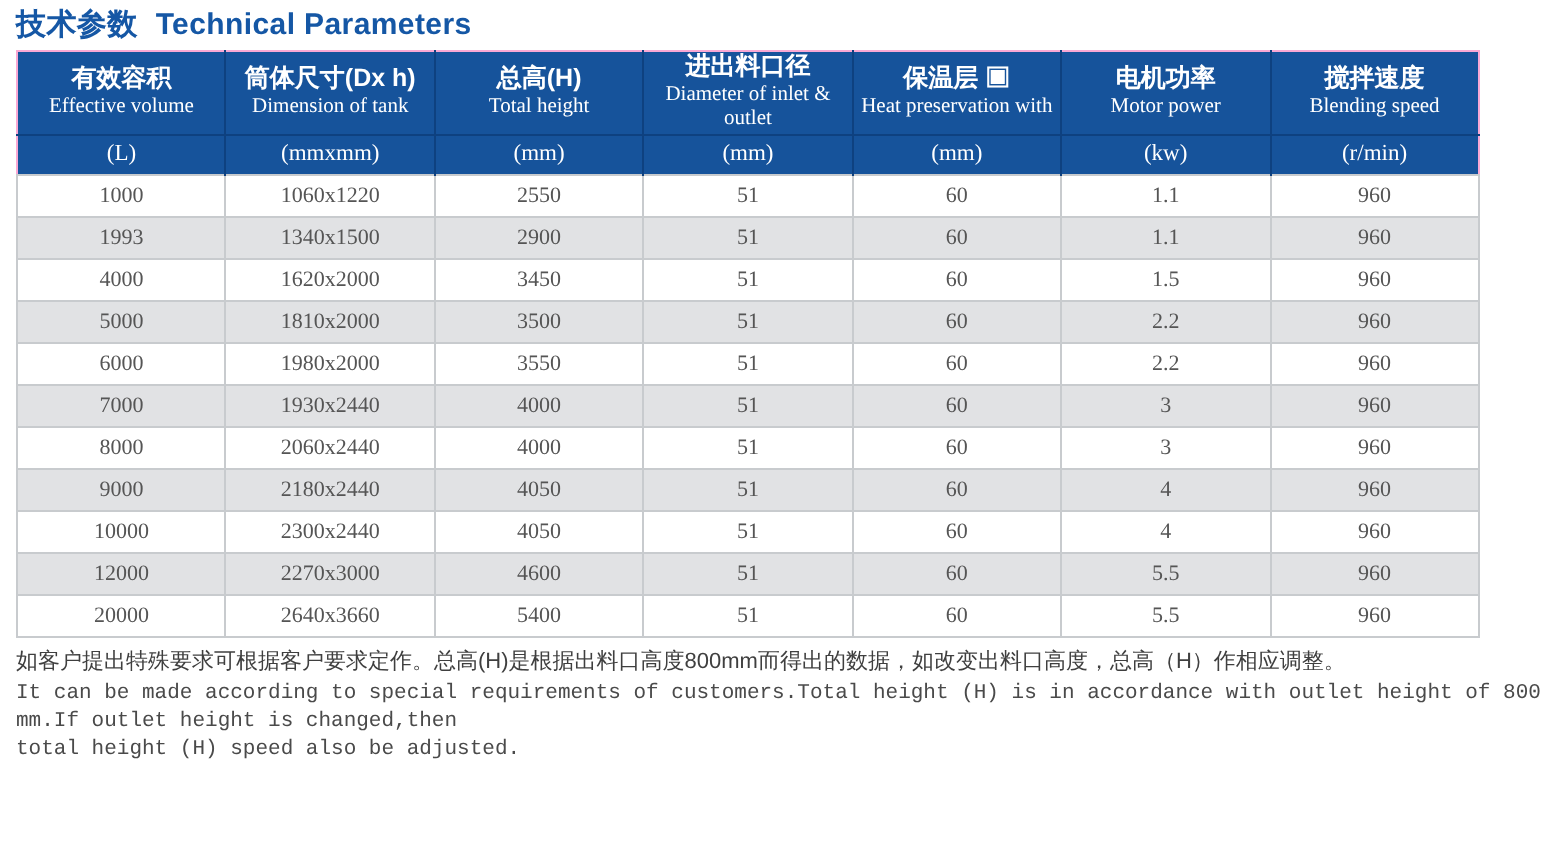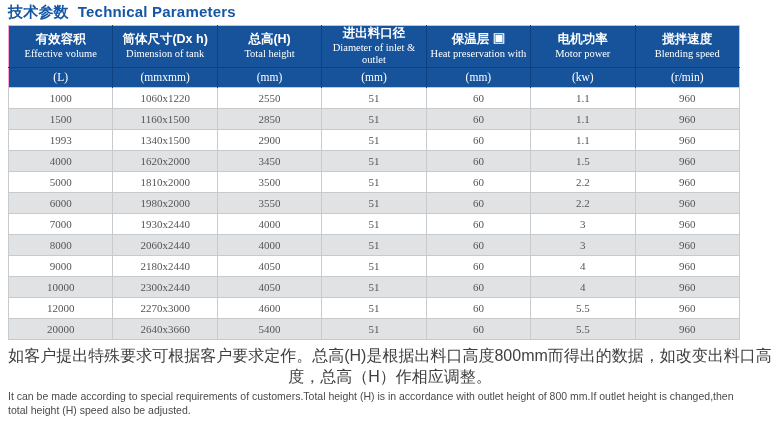--- a/index.html
+++ b/index.html
@@ -60,28 +60,27 @@
     color:#555555;
     border:1px solid #c8cbce;
     padding:0;
   }
   tbody tr:nth-child(even){background:#e1e2e4;}
   tbody tr:nth-child(odd){background:#ffffff;}
   .notes{
     margin:5px 8px 0 8px;
   }
   .note-zh{
-    font-size:16px;
+    font-size:11px;
     color:#3f3f3f;
     line-height:1.35;
     margin-bottom:1px;
-    text-align:center;
   }
   .note-en{
-    font-family:Liberation Sans, sans-serif;
+    font-family:Liberation Mono, monospace;
     font-size:10.5px;
     color:#4a4a4a;
     line-height:1.35;
   }
 </style>
 </head>
 <body>
 
 <div class="page">
 
@@ -135,29 +134,20 @@
         <tr>
           <td>1000</td>
           <td>1060x1220</td>
           <td>2550</td>
           <td>51</td>
           <td>60</td>
           <td>1.1</td>
           <td>960</td>
         </tr>
         <tr>
-          <td>1500</td>
-          <td>1160x1500</td>
-          <td>2850</td>
-          <td>51</td>
-          <td>60</td>
-          <td>1.1</td>
-          <td>960</td>
-        </tr>
-        <tr>
           <td>1993</td>
           <td>1340x1500</td>
           <td>2900</td>
           <td>51</td>
           <td>60</td>
           <td>1.1</td>
           <td>960</td>
         </tr>
         <tr>
           <td>4000</td>

